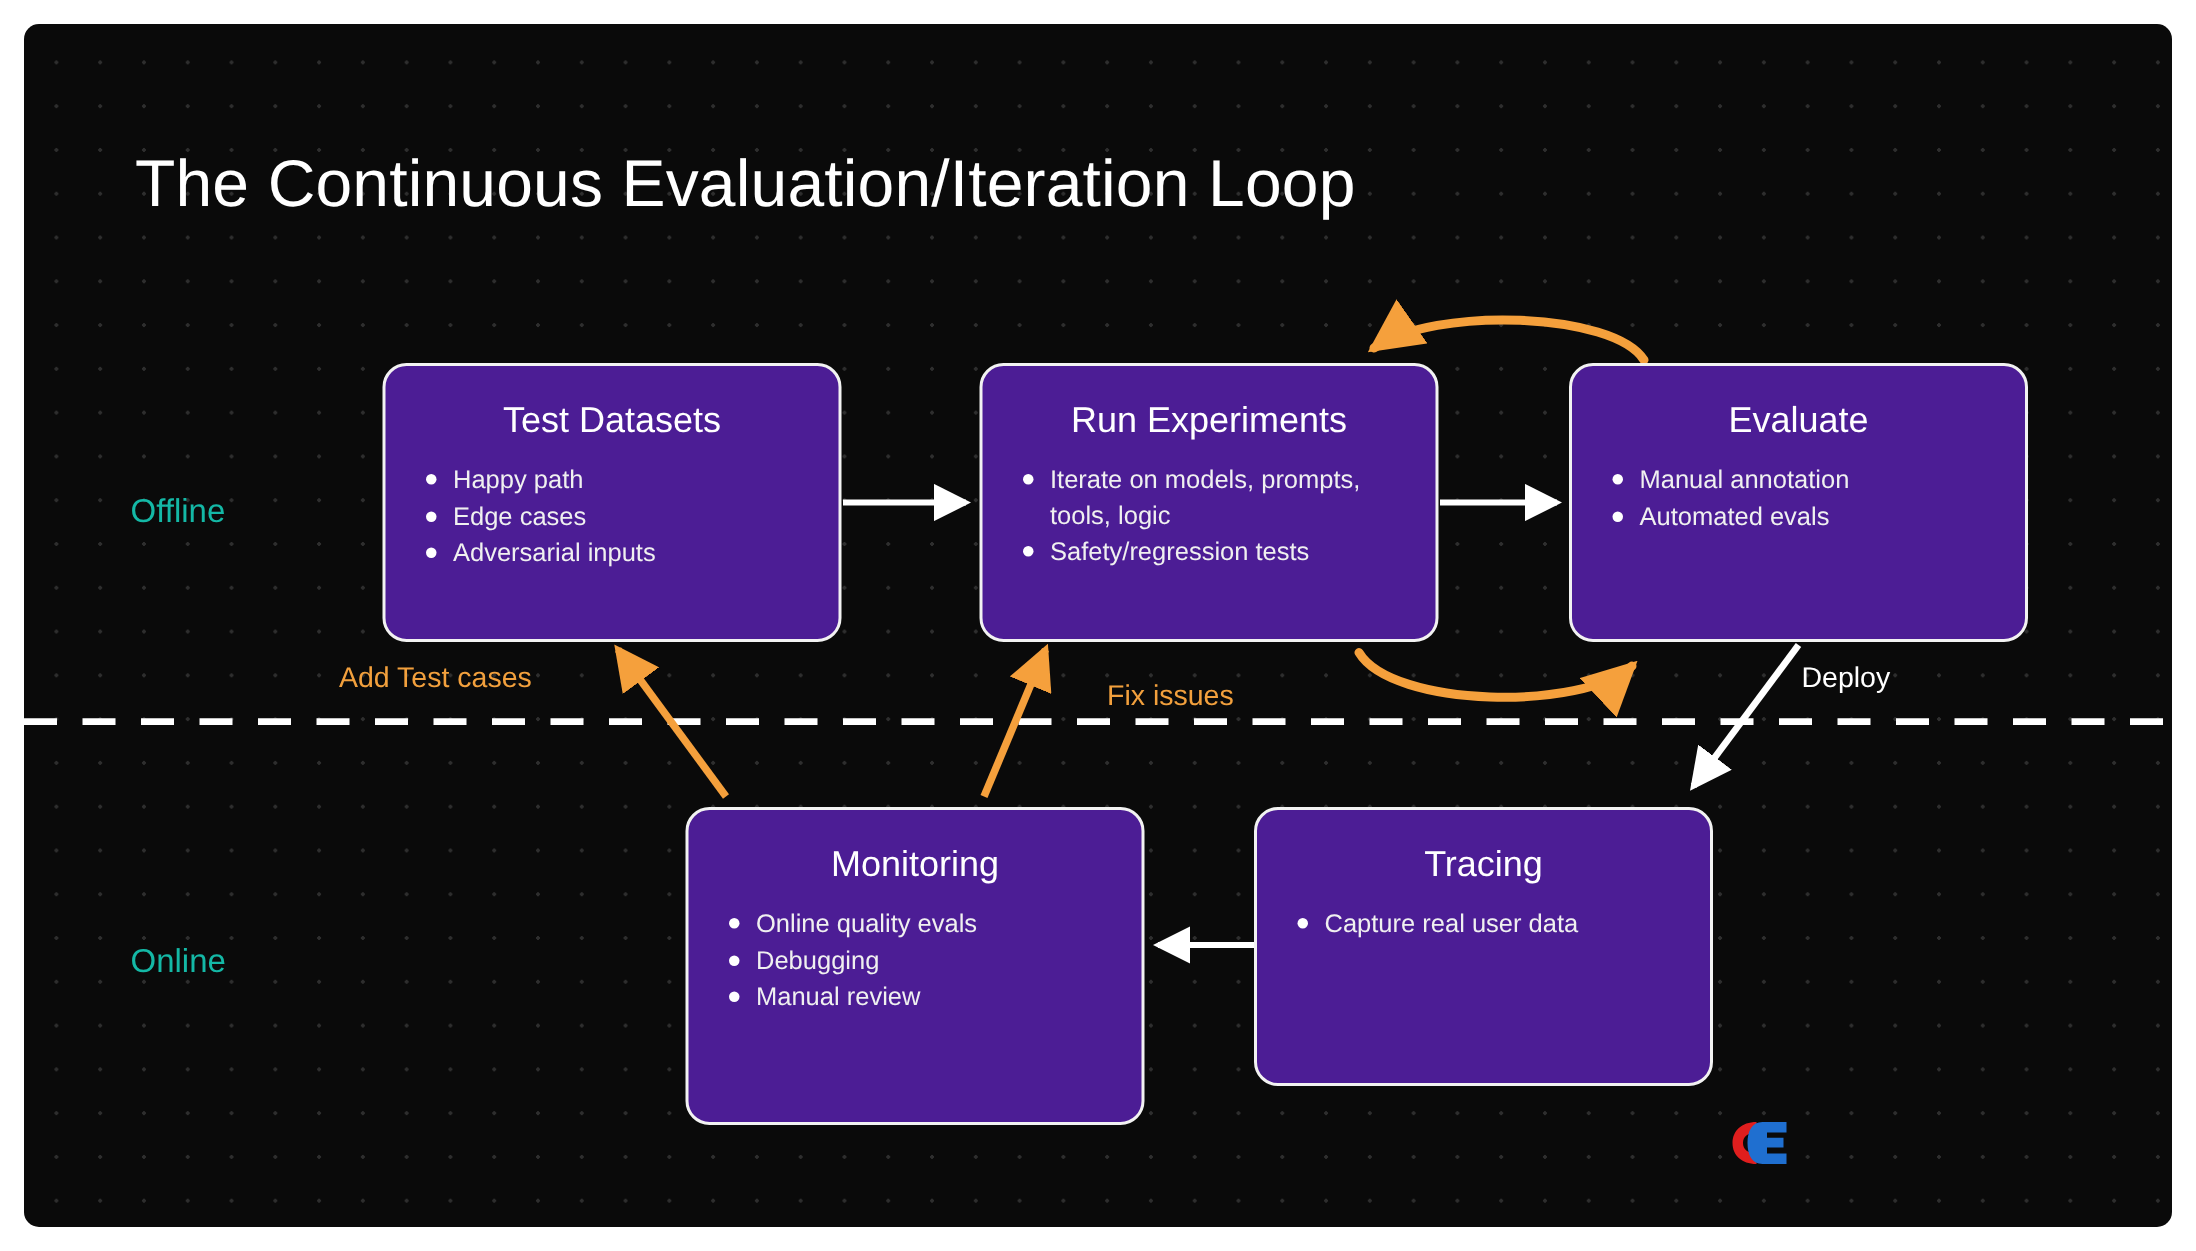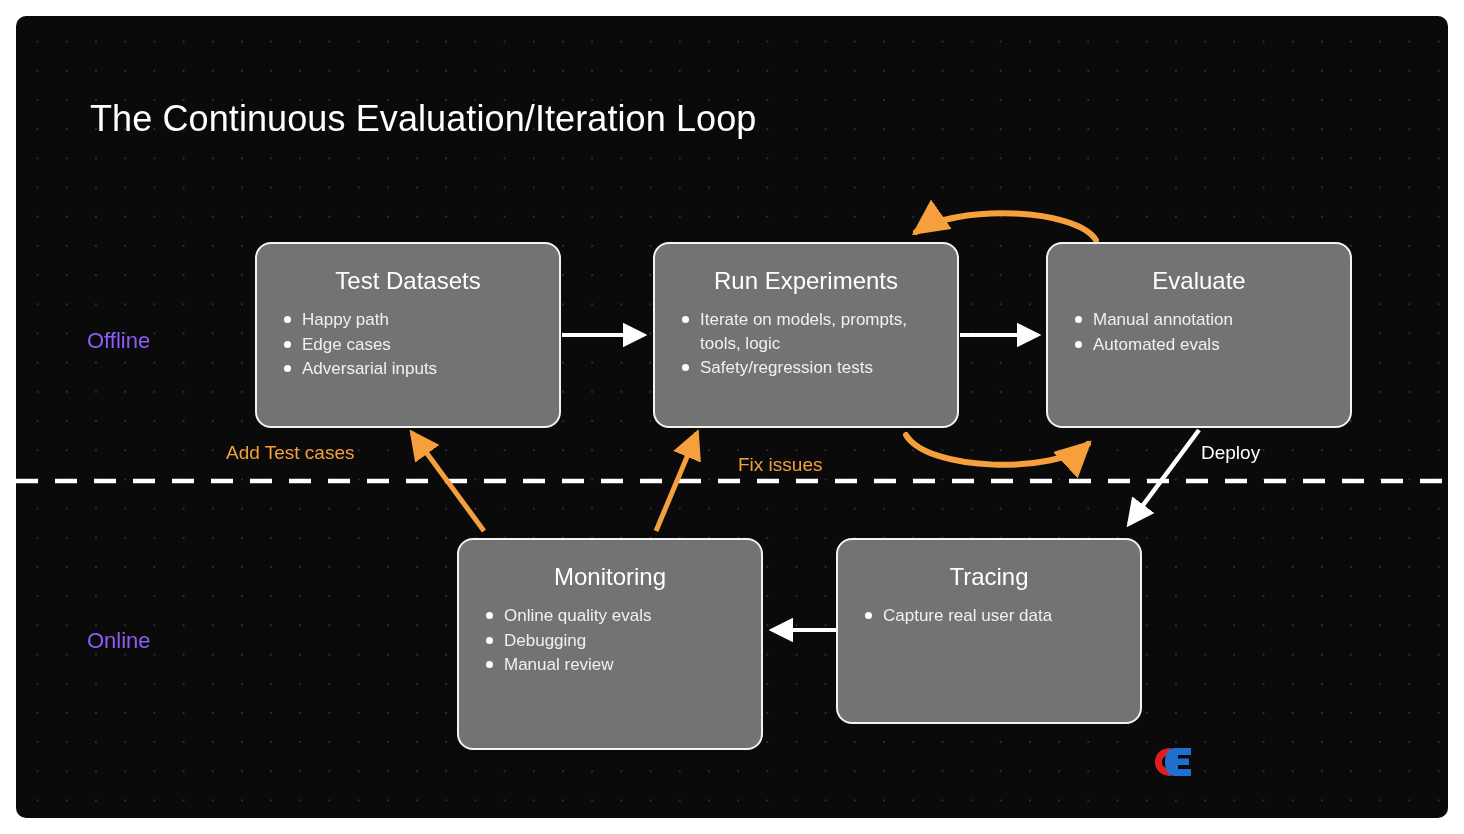--- a/index.html
+++ b/index.html
@@ -42,28 +42,28 @@
     height: 802px;
   }
 
   .abs { position: absolute; }
 
   
   #page-title {
     left: 74px;
     top: 82px;
     color: #ffffff;
-    font-size: 36px;
+    font-size: 44px;
     letter-spacing: 0.1px;
     white-space: nowrap;
   }
 
   
   .side-label {
-    color: #8b5cf6;
+    color: #14b8a6;
     font-size: 22px;
     white-space: nowrap;
   }
   #side-label-offline { left: 71px; top: 312px; }
   #side-label-online  { left: 71px; top: 612px; }
 
   
   .edge-label {
     font-size: 19px;
     white-space: nowrap;
@@ -71,21 +71,21 @@
   .edge-label.orange { color: #f2a03d; }
   .edge-label.white  { color: #ffffff; }
   #edge-label-add-test-cases { left: 210px; top: 426px; }
   #edge-label-fix-issues     { left: 722px; top: 426px; margin-top: 12px; }
   #edge-label-deploy         { left: 1185px; top: 426px; }
 
   
   .node {
     position: absolute;
     box-sizing: border-box;
-    background: #737373;
+    background: #4c1d95;
     border: 2.5px solid #f2f2f2;
     border-radius: 16px;
     padding: 0;
   }
   .node-title {
     text-align: center;
     color: #ffffff;
     font-size: 24px;
     margin-top: 24px;
     line-height: 1.1;

